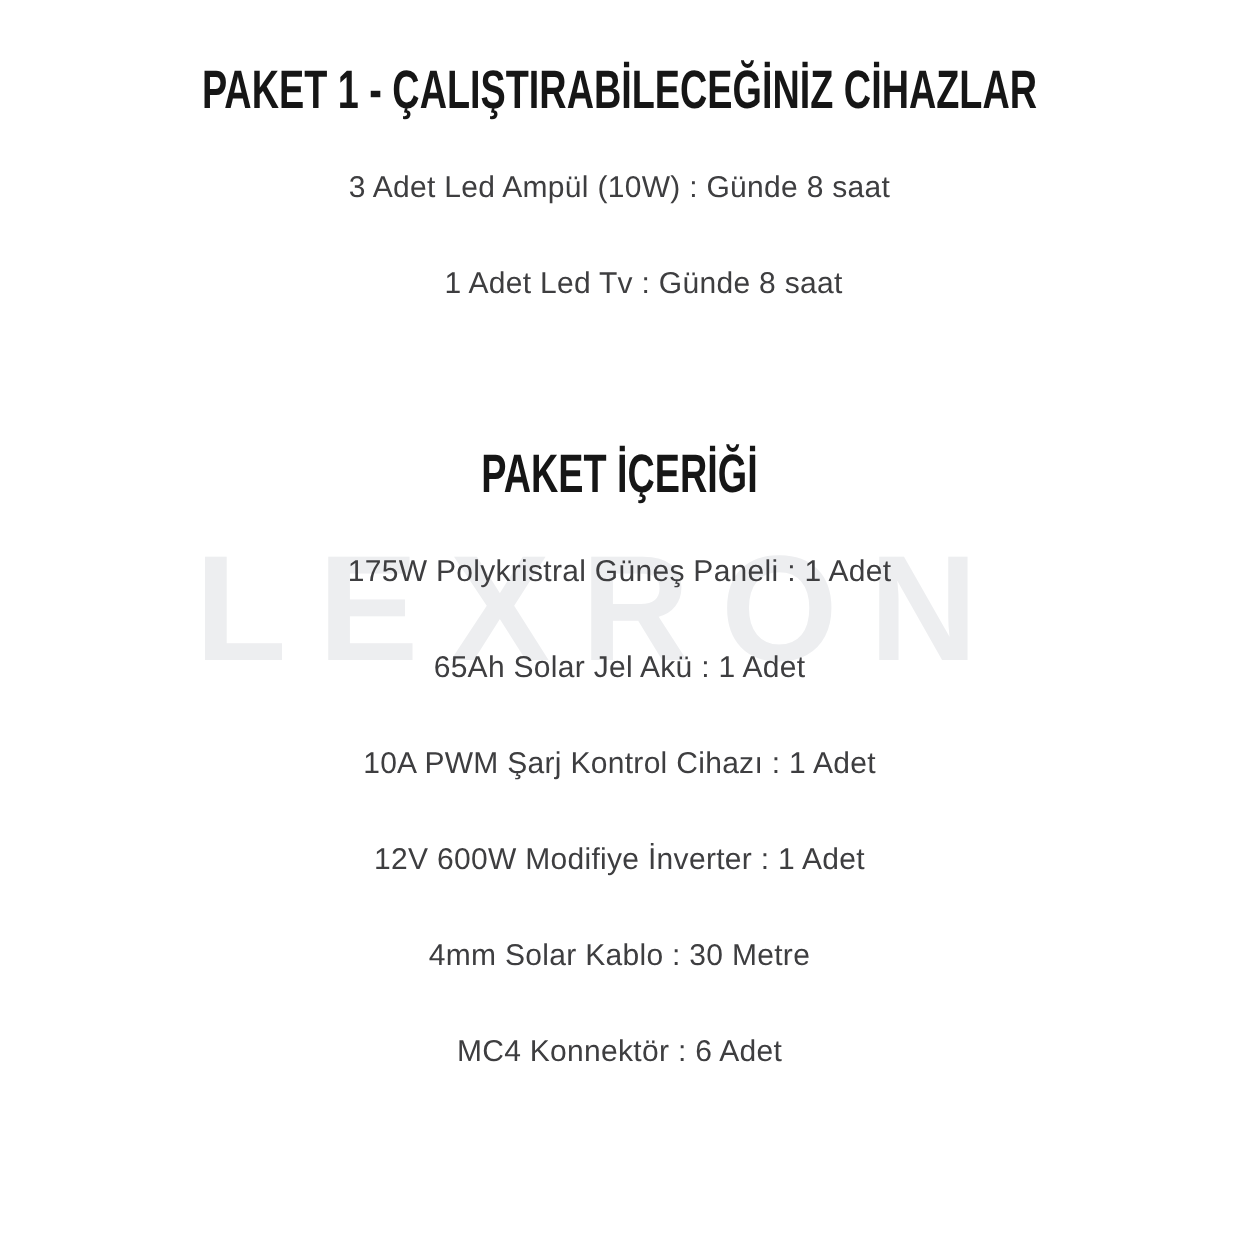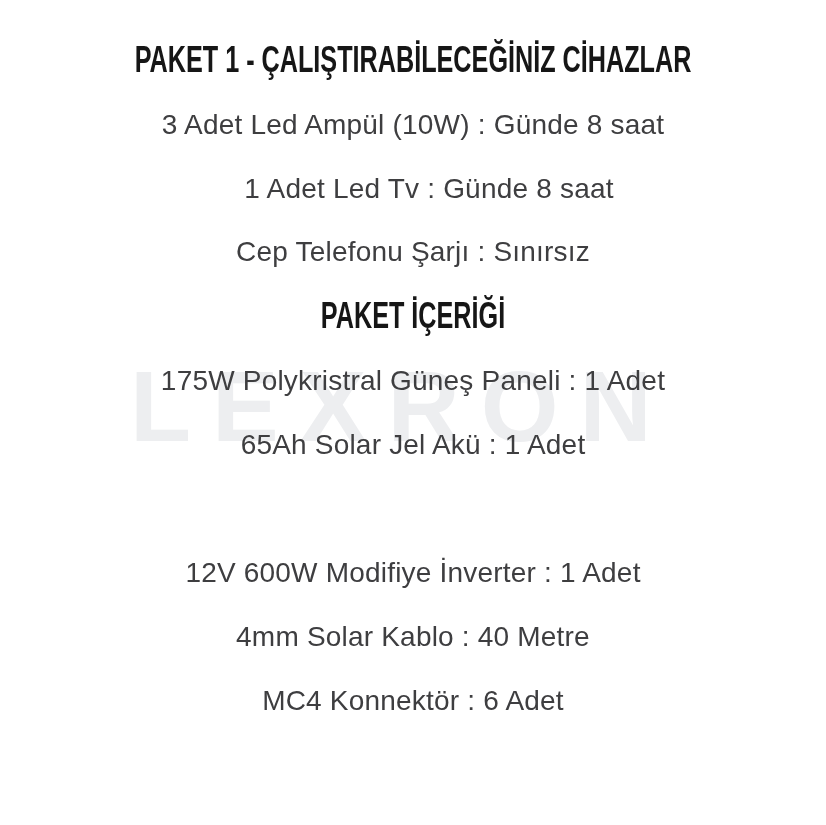--- a/index.html
+++ b/index.html
@@ -42,21 +42,21 @@
     font-weight: 700;
     font-size: 36px;
     line-height: 36px;
     color: #161616;
     transform: scaleX(0.70);
     transform-origin: center;
     letter-spacing: 0px;
   }
   .body-line {
     font-weight: 400;
-    font-size: 28px;
+    font-size: 20px;
     line-height: 30px;
     color: #3e3e40;
     letter-spacing: 0.2px;
   }
   
   .pos-h1  { top: 42px; }
   .pos-d0  { top: 110px; }
   .pos-d1  { top: 174px; margin-left: 32px; }
   .pos-d2  { top: 237px; }
   .pos-h2  { top: 298px; }
@@ -73,28 +73,28 @@
 <div class="canvas">
 
   <div class="watermark">LEXRON</div>
 
   <div class="line heading pos-h1">PAKET 1 - ÇALIŞTIRABİLECEĞİNİZ CİHAZLAR</div>
 
   <div class="line body-line pos-d0">3 Adet Led Ampül (10W) : Günde 8 saat</div>
 
   <div class="line body-line pos-d1">1 Adet Led Tv : Günde 8 saat</div>
 
-  <div class="line body-line pos-d2">Cep Telefonu Şarjı : Sınırsız</div>
 
   <div class="line heading pos-h2">PAKET İÇERİĞİ</div>
 
   <div class="line body-line pos-c0">175W Polykristral Güneş Paneli : 1 Adet</div>
 
   <div class="line body-line pos-c1">65Ah Solar Jel Akü : 1 Adet</div>
 
+  <div class="line body-line pos-c2">10A PWM Şarj Kontrol Cihazı : 1 Adet</div>
 
   <div class="line body-line pos-c3">12V 600W Modifiye İnverter : 1 Adet</div>
 
-  <div class="line body-line pos-c4">4mm Solar Kablo : 40 Metre</div>
+  <div class="line body-line pos-c4">4mm Solar Kablo : 30 Metre</div>
 
   <div class="line body-line pos-c5">MC4 Konnektör : 6 Adet</div>
 
 </div>
 
 </body></html>

